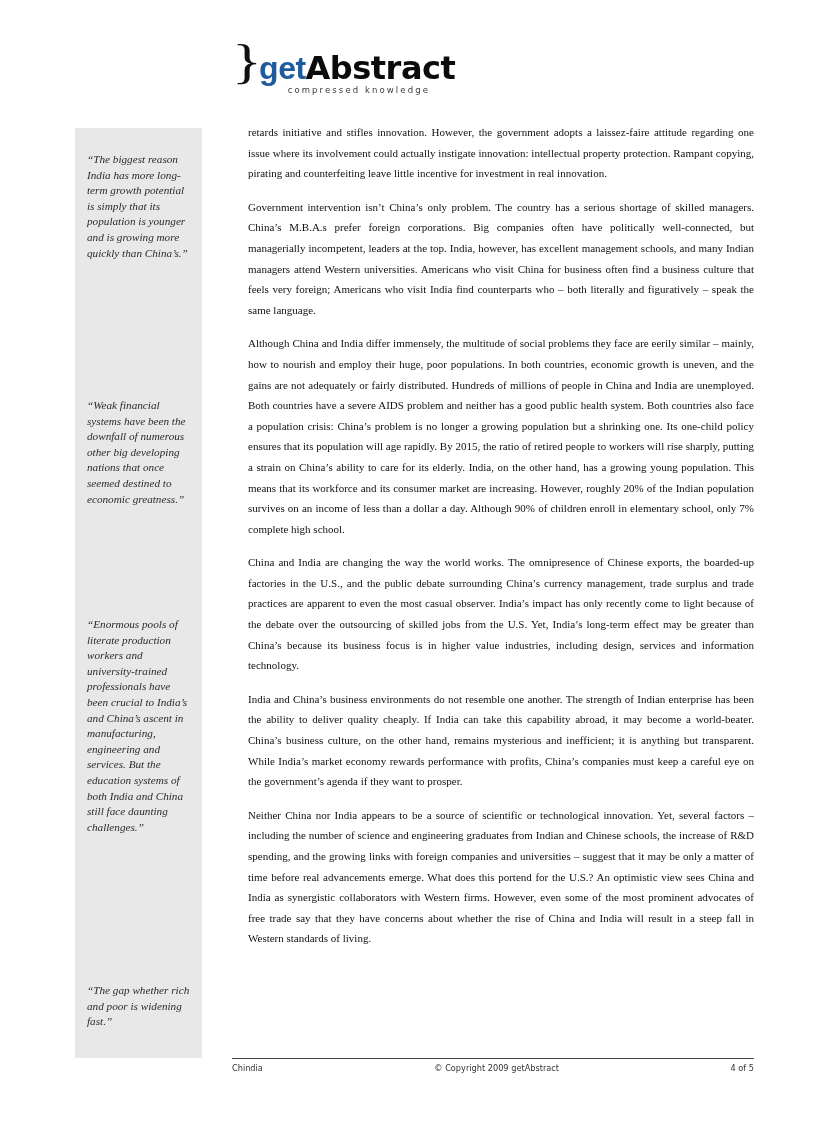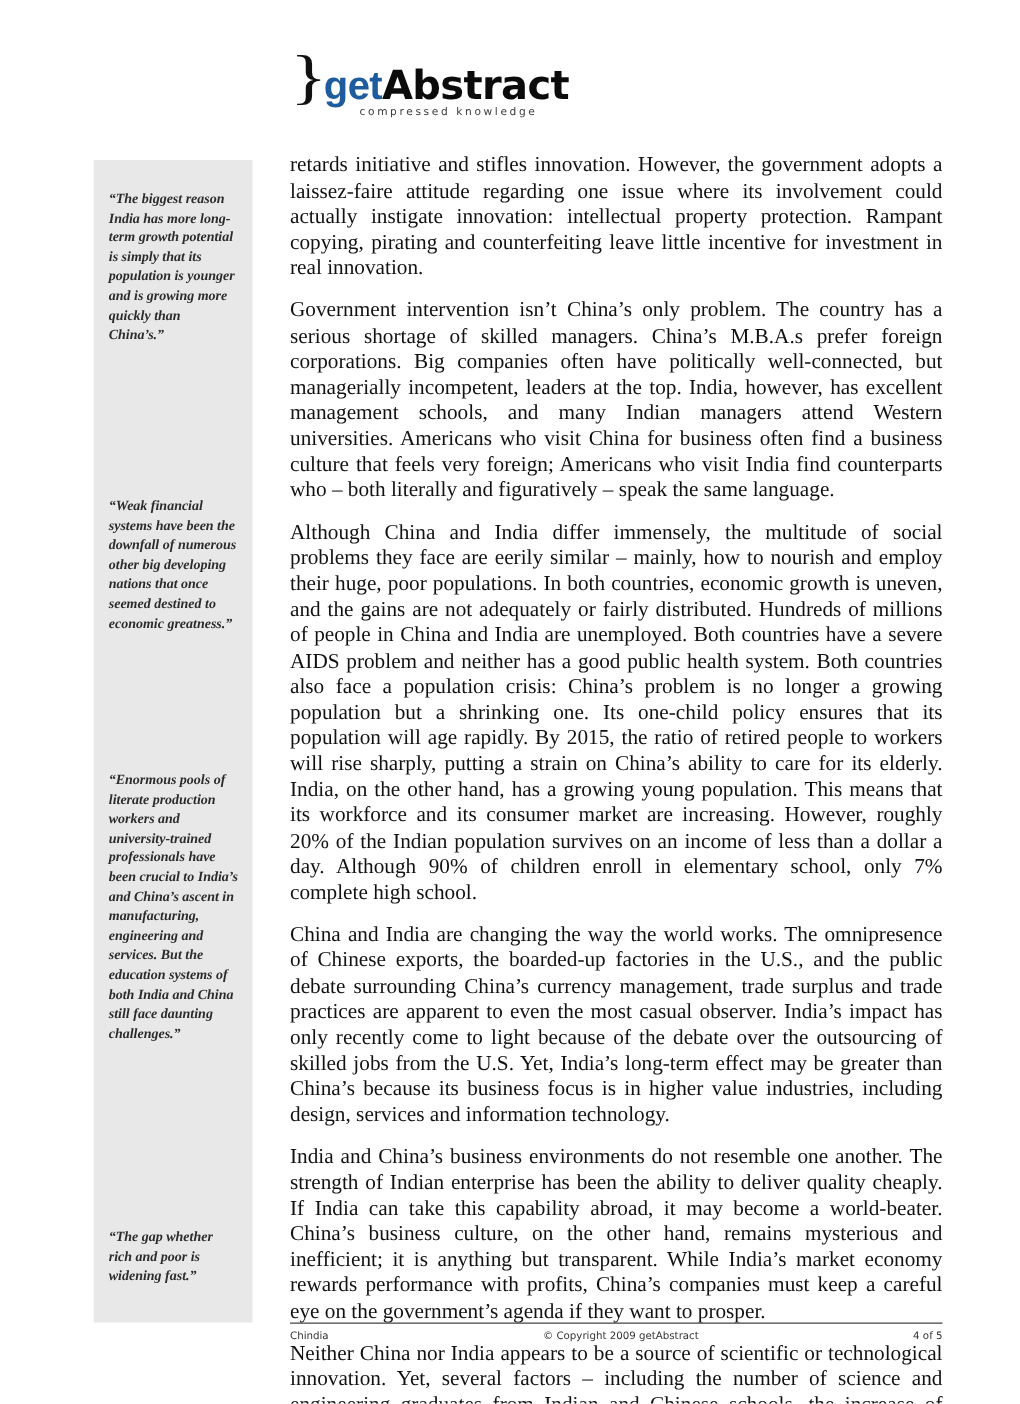--- a/index.html
+++ b/index.html
@@ -83,41 +83,41 @@
     background: #e8e8e8;
     box-sizing: border-box;
     padding: 0 10px;
   }
   .quote {
     position: absolute;
     left: 12px;
     width: 104px;
     font-family: "Liberation Serif", serif;
     font-style: italic;
-    font-weight: bold;
+    font-weight: normal;
     font-size: 11.2px;
     line-height: 15.6px;
     color: #2b2b2b;
   }
   .q1 { top: 24px; }
   .q2 { top: 270px; }
   .q3 { top: 489px; }
   .q4 { top: 855px; }
 
   
   .content {
     position: absolute;
     left: 232px;
     top: 122px;
     width: 522px;
   }
   .content p {
-    margin: 0 0 13px 0;
+    margin: 0 0 13px 16px;
     font-family: "Liberation Serif", serif;
-    font-size: 17px;
+    font-size: 11px;
     line-height: 20.6px;
     text-align: justify;
     text-justify: inter-word;
     color: #111111;
   }
   h2.section-head {
     margin: 22px 0 0 0;
     font-family: "Liberation Serif", serif;
     font-size: 13.6px;
     line-height: 20.6px;

